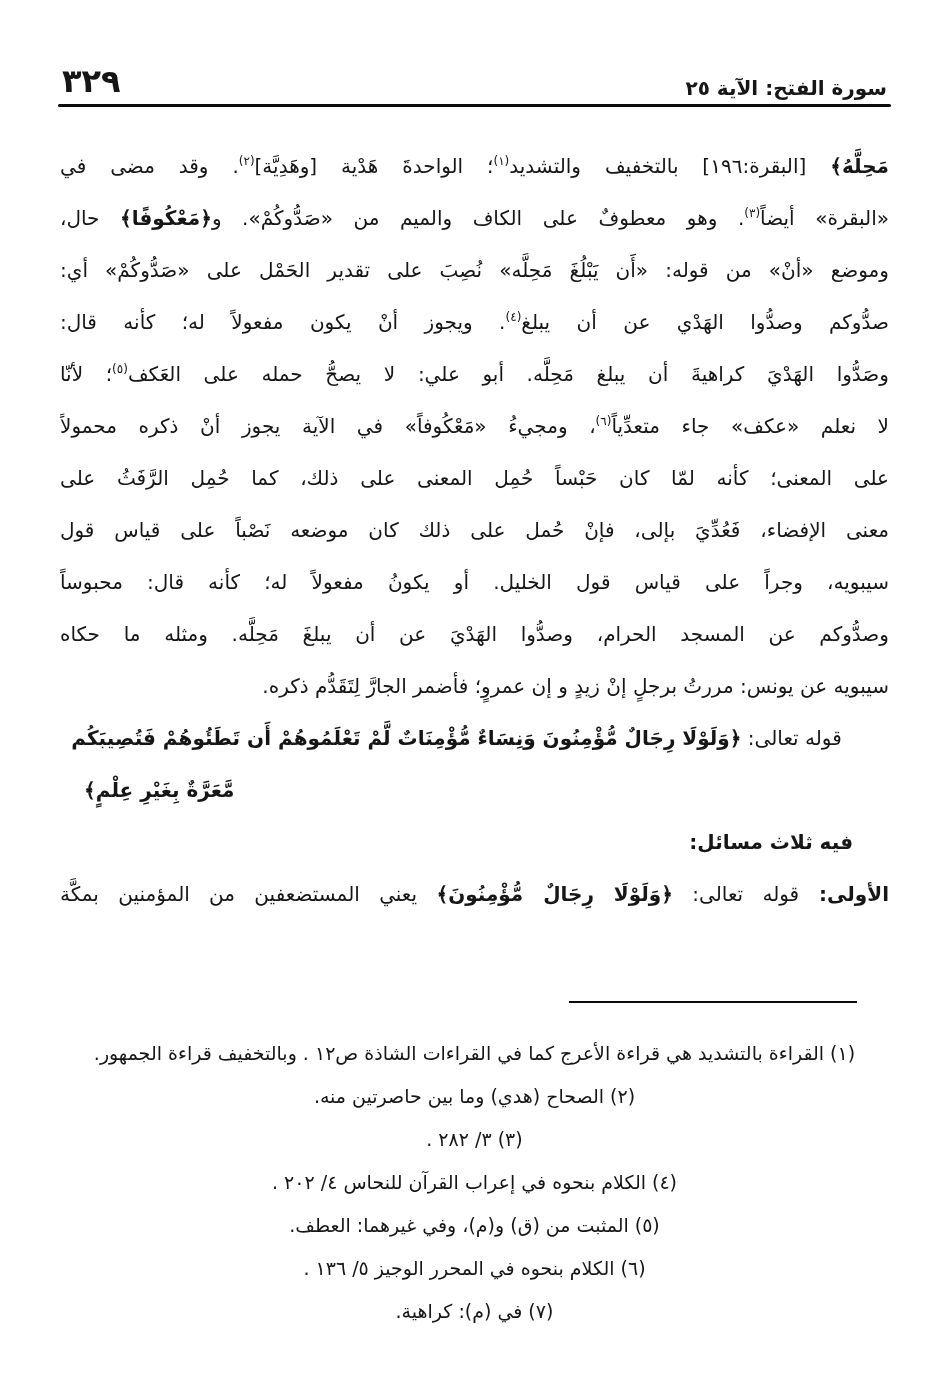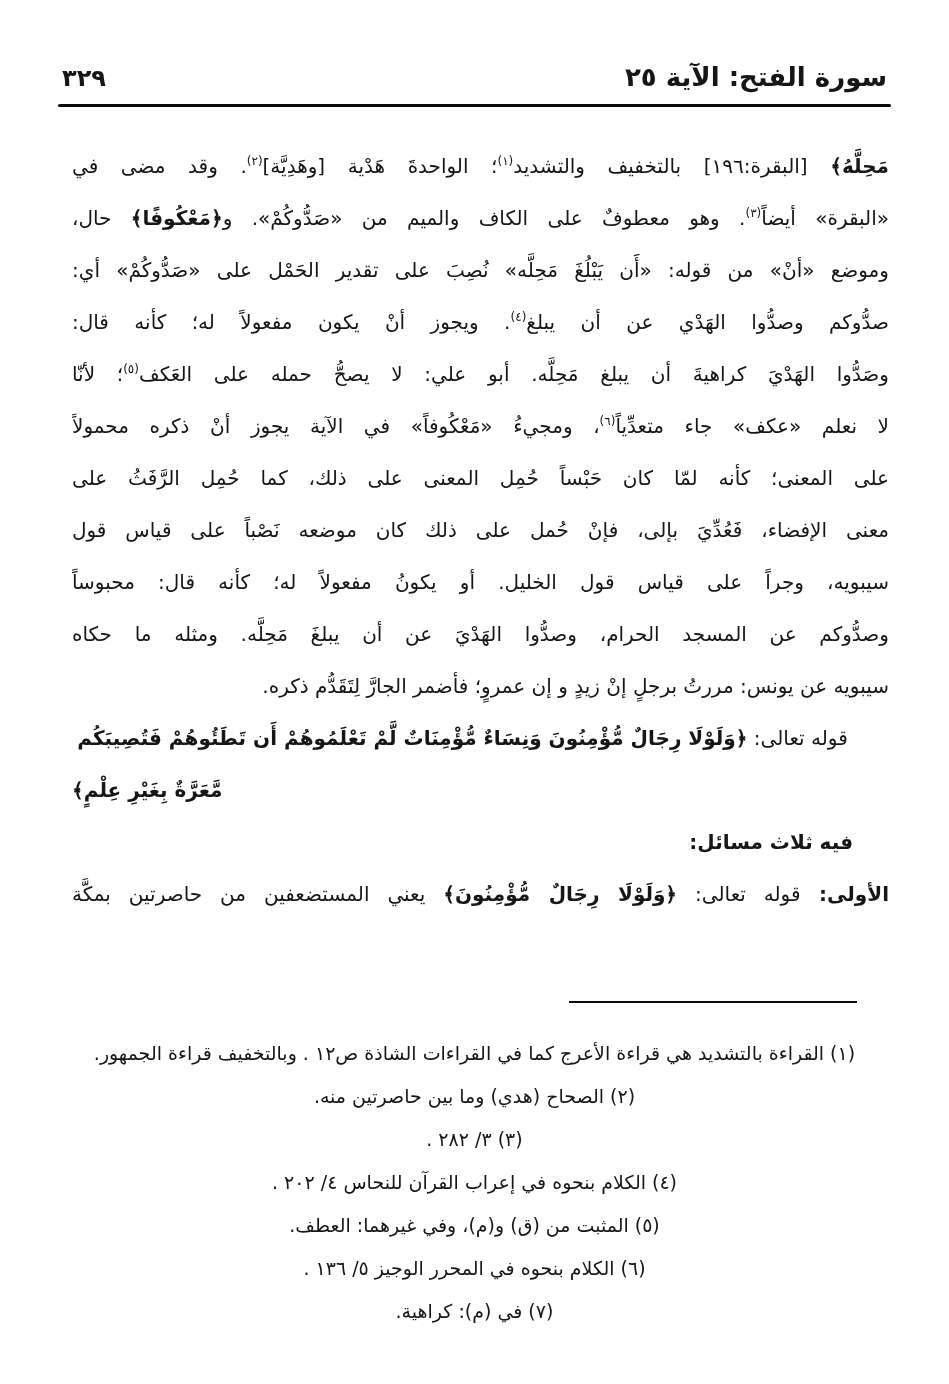--- a/index.html
+++ b/index.html
@@ -10,39 +10,39 @@
     color:#161616;
     font-family:"DejaVu Sans", sans-serif;
     direction:rtl;
     overflow:hidden;
   }
   
   .header{
     position:absolute;top:62px;right:62px;left:62px;
     display:flex;justify-content:space-between;align-items:flex-end;
   }
-  .header-title{font-weight:bold;font-size:26px;letter-spacing:0;}
-  .page-number{font-weight:bold;font-size:24px;direction:ltr;}
+  .header-title{font-weight:bold;font-size:20px;letter-spacing:0;}
+  .page-number{font-weight:bold;font-size:32px;direction:ltr;}
   .header-rule{
     position:absolute;top:104px;right:58px;left:58px;height:3px;
     background:#0a0a0a;border-radius:2px;
   }
   
   .body-text{
-    position:absolute;top:140px;right:60px;left:72px;
+    position:absolute;top:140px;right:60px;left:60px;
     font-size:20px;
   }
   .line{
     height:52px;line-height:52px;
     overflow:hidden;
     text-align:right;
   }
   .line.j{text-align:justify;text-align-last:justify;}
   .line.end{text-align:right;text-align-last:right;}
-  .line.left{text-align:left;text-align-last:left;}
+  .line.left{text-align:left;text-align-last:left;margin-left:24px;}
   .line.indent{padding-right:36px;text-align:center;}
   .bold{font-weight:bold;}
   .quran{font-weight:bold;}
   .sup{font-size:12px;vertical-align:8px;line-height:0;}
   
   .footnote-separator{
     position:absolute;top:1001px;right:92px;width:288px;height:2px;
     background:#0a0a0a;
   }
   .footnotes{
@@ -75,21 +75,21 @@
       <div class="line j"><span>وصَدُّوا الهَدْيَ كراهيةَ أن يبلغ مَحِلَّه. أبو علي: لا يصحُّ حمله على العَكف</span><span class="sup">(٥)</span><span>؛ لأنّا</span></div>
       <div class="line j"><span>لا نعلم «عكف» جاء متعدِّياً</span><span class="sup">(٦)</span><span>، ومجيءُ «مَعْكُوفاً» في الآية يجوز أنْ ذكره محمولاً</span></div>
       <div class="line j"><span>على المعنى؛ كأنه لمّا كان حَبْساً حُمِل المعنى على ذلك، كما حُمِل الرَّفَثُ على</span></div>
       <div class="line j"><span>معنى الإفضاء، فَعُدِّيَ بإلى، فإنْ حُمل على ذلك كان موضعه نَصْباً على قياس قول</span></div>
       <div class="line j"><span>سيبويه، وجراً على قياس قول الخليل. أو يكونُ مفعولاً له؛ كأنه قال: محبوساً</span></div>
       <div class="line j"><span>وصدُّوكم عن المسجد الحرام، وصدُّوا الهَدْيَ عن أن يبلغَ مَحِلَّه. ومثله ما حكاه</span></div>
       <div class="line end"><span>سيبويه عن يونس: مررتُ برجلٍ إنْ زيدٍ و إن عمروٍ؛ فأضمر الجارَّ لِتَقَدُّم ذكره.</span></div>
       <div class="line j indent"><span>قوله تعالى: </span><span class="quran">﴿وَلَوْلَا رِجَالٌ مُّؤْمِنُونَ وَنِسَاءٌ مُّؤْمِنَاتٌ لَّمْ تَعْلَمُوهُمْ أَن تَطَئُوهُمْ فَتُصِيبَكُم مِّنْهُم</span></div>
       <div class="line left"><span class="quran">مَّعَرَّةٌ بِغَيْرِ عِلْمٍ﴾</span></div>
       <div class="line end indent"><span class="bold">فيه ثلاث مسائل:</span></div>
-      <div class="line j"><span class="bold">الأولى: </span><span>قوله تعالى: </span><span class="quran">﴿وَلَوْلَا رِجَالٌ مُّؤْمِنُونَ﴾</span><span> يعني المستضعفين من حاصرتين بمكَّة</span></div>
+      <div class="line j"><span class="bold">الأولى: </span><span>قوله تعالى: </span><span class="quran">﴿وَلَوْلَا رِجَالٌ مُّؤْمِنُونَ﴾</span><span> يعني المستضعفين من المؤمنين بمكَّة</span></div>
     </div>
 
   <div class="footnote-separator"></div>
 
   <div class="footnotes">
     <div class="fn">
       <span class="fn-marker">(١)</span><span>القراءة بالتشديد هي قراءة الأعرج كما في القراءات الشاذة ص١٢ . وبالتخفيف قراءة الجمهور.</span>
     </div>
     <div class="fn">
       <span class="fn-marker">(٢)</span><span>الصحاح (هدي) وما بين حاصرتين منه.</span>

